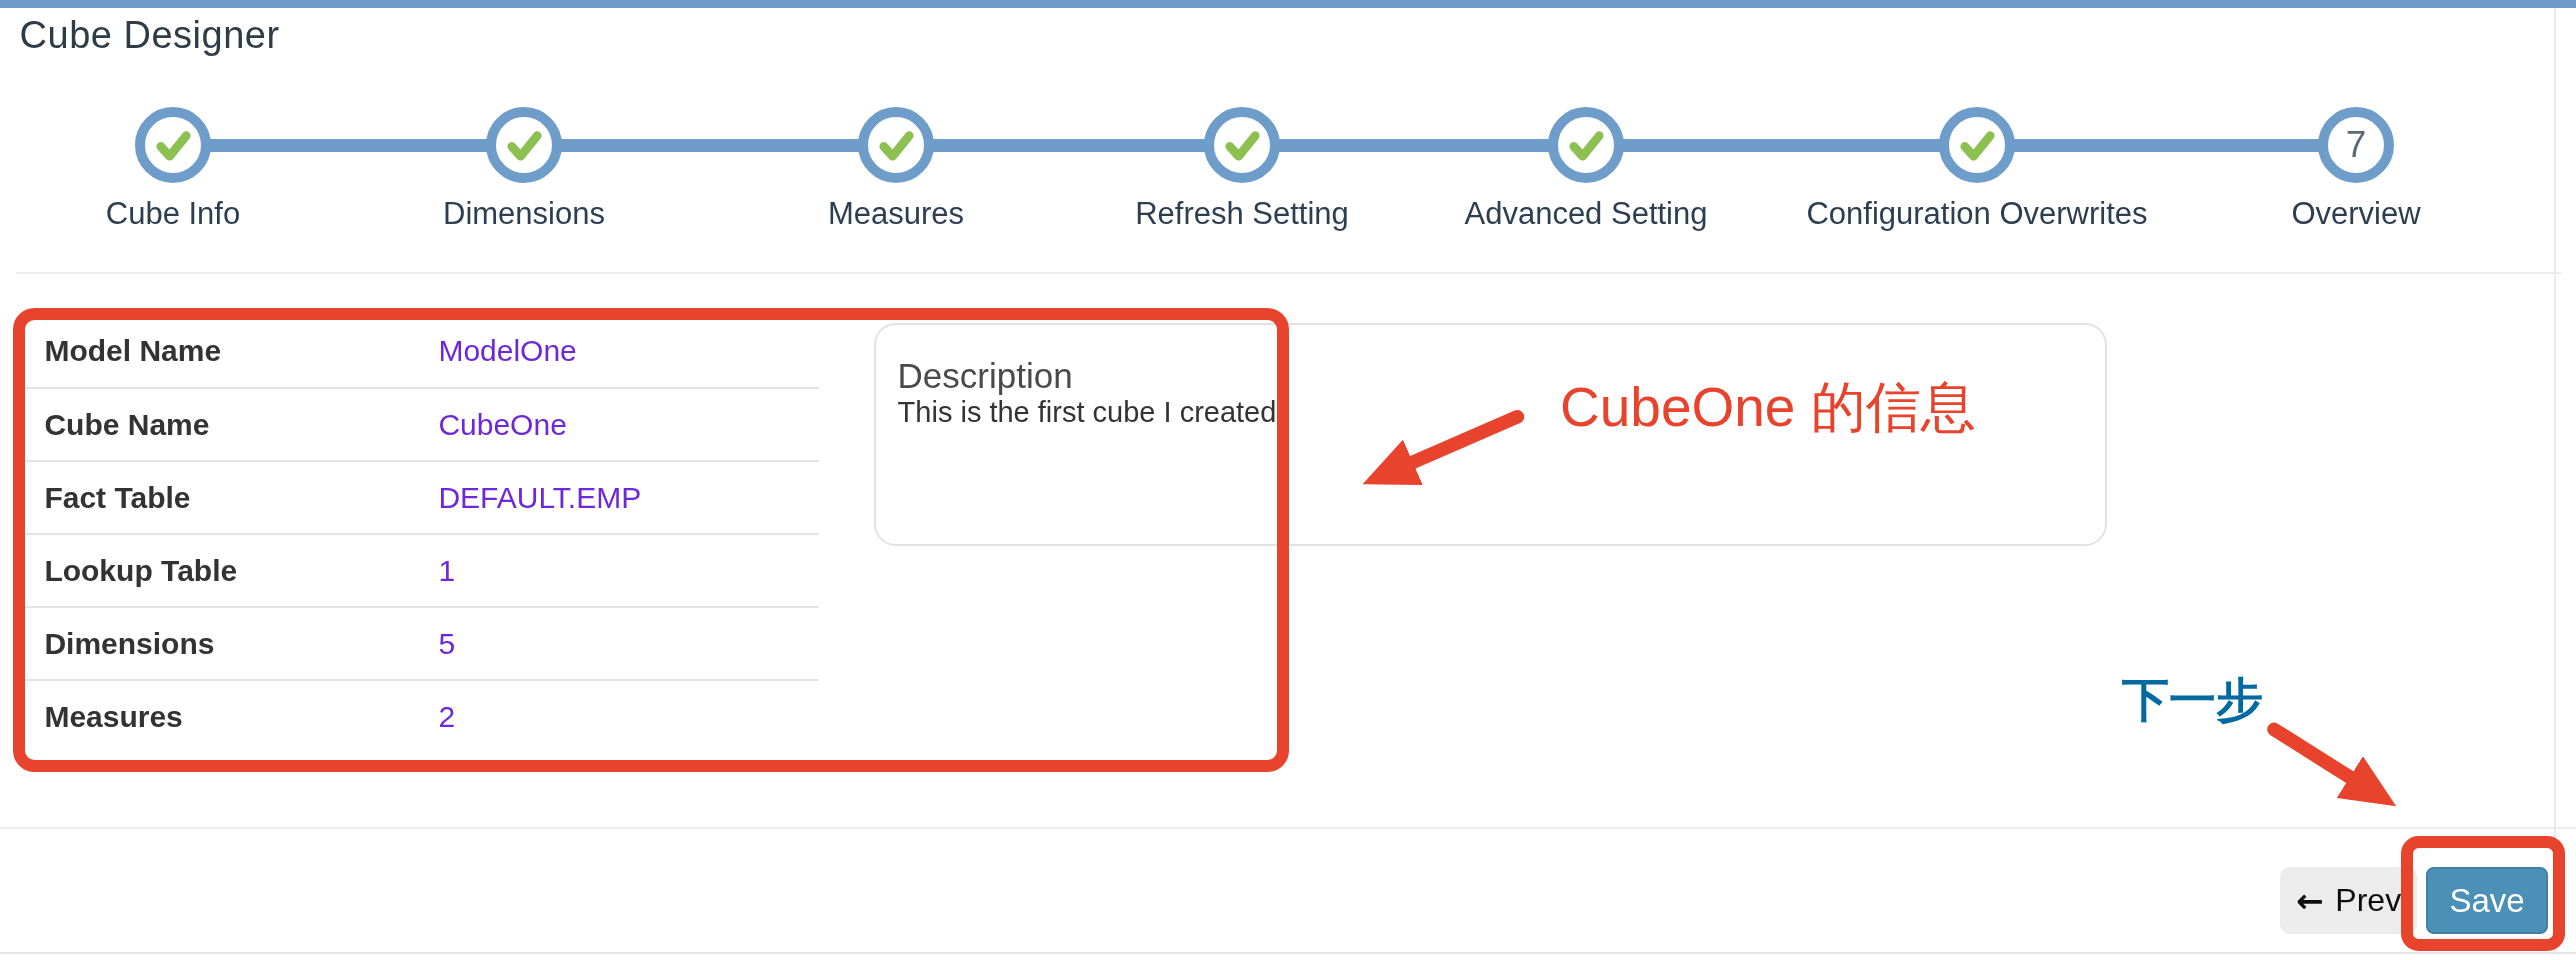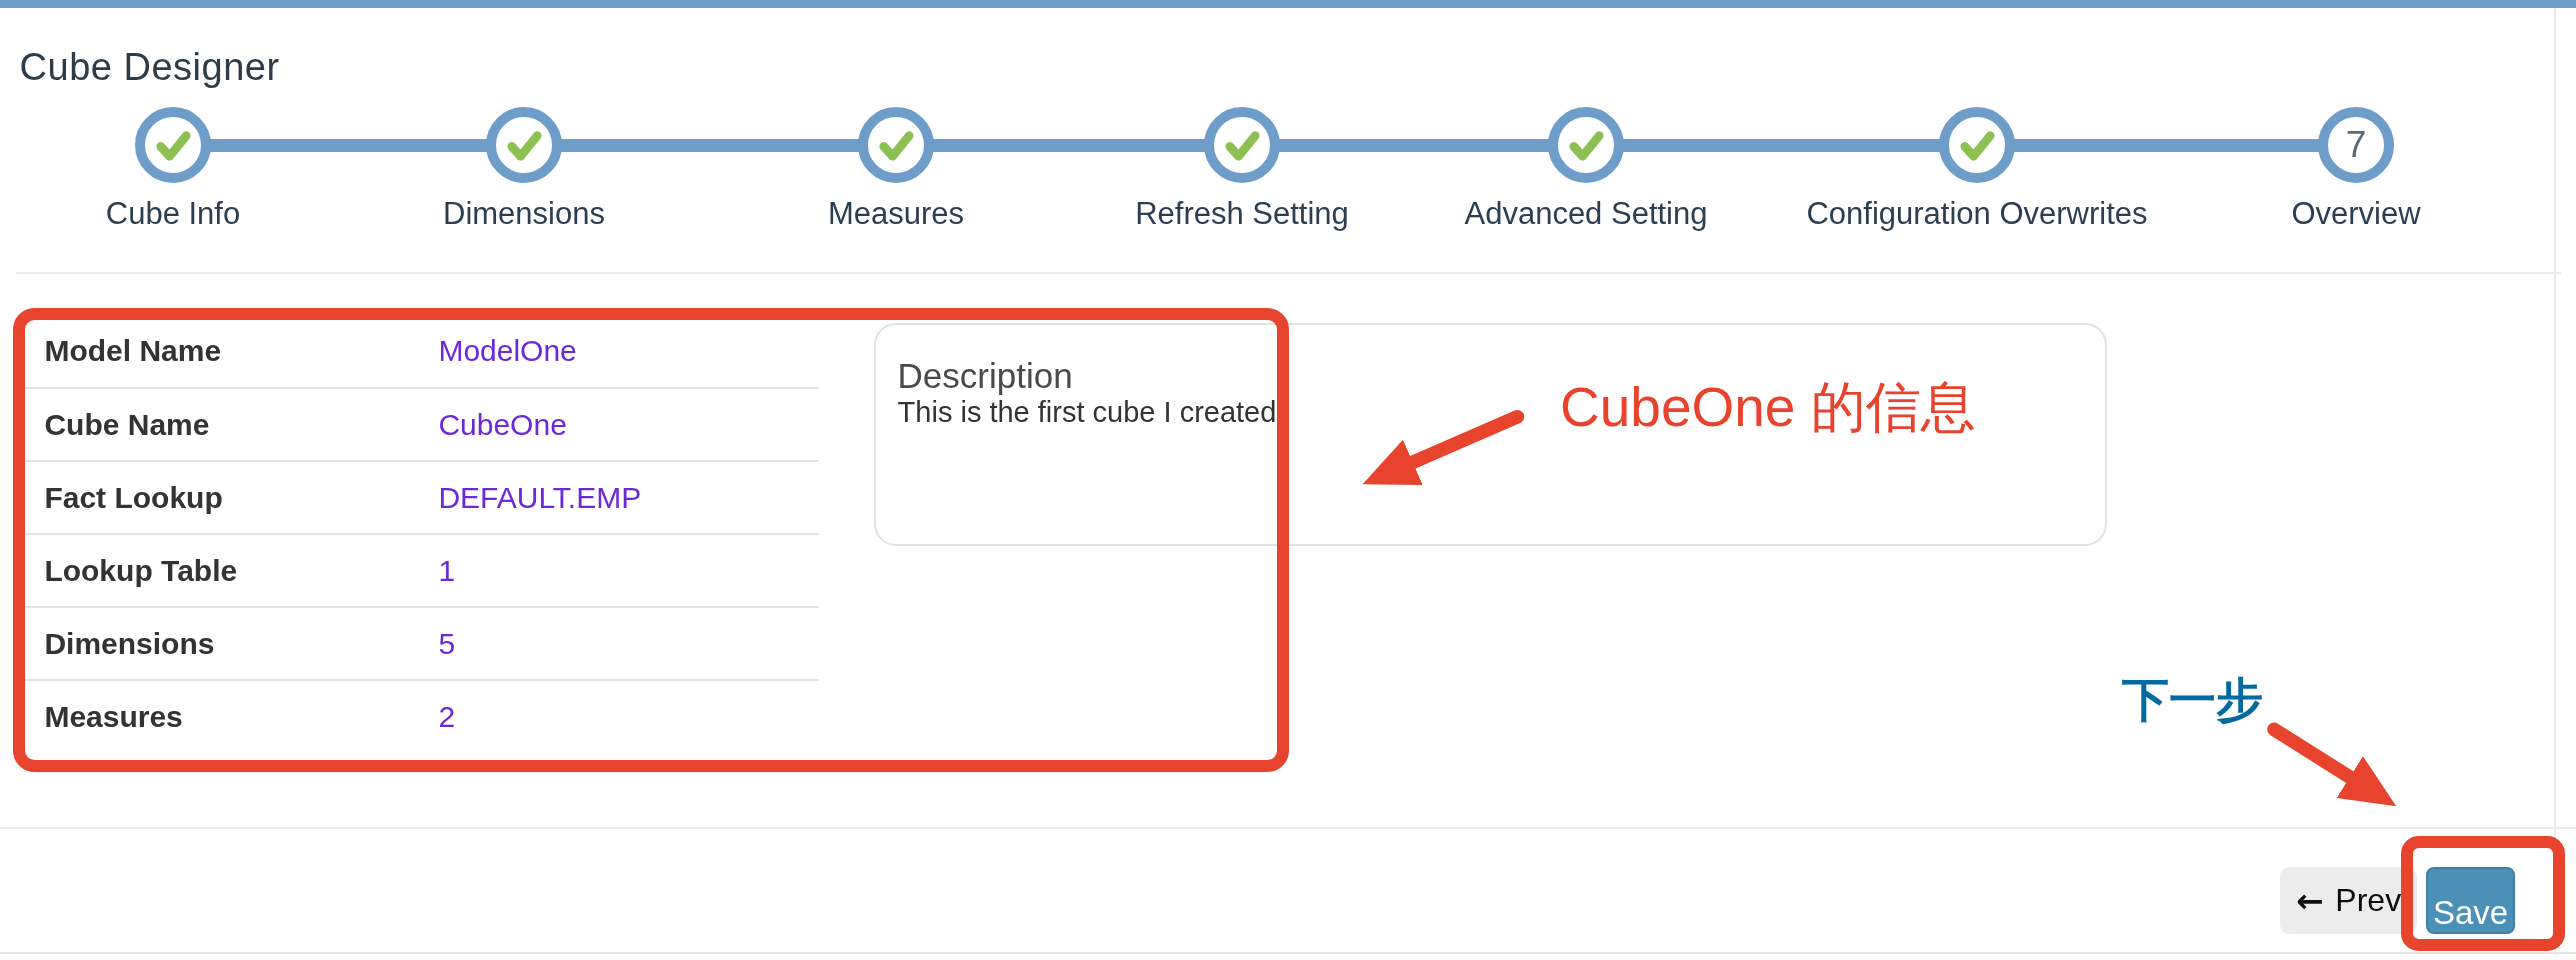--- a/index.html
+++ b/index.html
@@ -7,21 +7,21 @@
     width:2576px;height:961px;position:relative;overflow:hidden;
     font-family:"Liberation Sans","DejaVu Sans",sans-serif;
     -webkit-font-smoothing:antialiased;
   }
   .abs{position:absolute;}
 
   
   .top-bar{left:0;top:0;width:2576px;height:7.8px;background:#6f9dca;}
 
   
-  .page-title{left:19.6px;top:13.7px;font-size:38px;color:#2e3c48;letter-spacing:0.5px;margin-top:32px;}
+  .page-title{left:19.6px;top:13.7px;font-size:38px;color:#2e3c48;letter-spacing:0.5px;}
 
   
   .right-edge{left:2554px;top:7.8px;width:2px;height:947px;background:#ebebeb;}
 
   
   .connector{left:173px;top:139px;width:2183px;height:12.7px;background:#6f9dca;border-radius:5.9px;z-index:1;}
   .step{position:absolute;top:107px;transform:translateX(-50%);text-align:center;z-index:2;width:412px;}
   .step .circle{
     width:76px;height:76px;box-sizing:border-box;margin:0 auto;
     border:10.8px solid #6f9dca;border-radius:50%;background:#ffffff;
@@ -63,21 +63,21 @@
 
   
   .footer-divider{left:0;top:827px;width:2576px;height:2px;background:#ececec;}
   .bottom-divider{left:0;top:952px;width:2576px;height:2px;background:#e6e6e6;}
   .btn{
     position:absolute;top:867px;height:67px;box-sizing:border-box;
     display:flex;align-items:center;justify-content:center;cursor:pointer;
   }
   .btn-prev{left:2280px;width:137px;background:#ececec;border-radius:9.8px;font-size:32px;color:#0d0d0d;z-index:3;}
   .btn-prev .arrow{font-family:"DejaVu Sans",sans-serif;font-weight:700;margin-right:11.8px;font-size:33px;}
-  .btn-save{left:2426px;width:89px;background:#4b90b7;border:2px solid #3f80a4;border-radius:7.8px;font-size:33px;color:#ffffff;z-index:6;align-items:flex-end;}
+  .btn-save{left:2426px;width:122px;background:#4b90b7;border:2px solid #3f80a4;border-radius:7.8px;font-size:33px;color:#ffffff;z-index:6;}
 </style>
 </head>
 <body>
 
 <div class="abs top-bar"></div>
 <div class="abs right-edge"></div>
 
 <div class="abs page-title">Cube Designer</div>
 
 <div class="abs connector"></div>
@@ -148,21 +148,21 @@
 <div class="abs summary">
   <div class="row">
     <div class="lbl">Model Name</div>
     <div class="val">ModelOne</div>
   </div>
   <div class="row">
     <div class="lbl">Cube Name</div>
     <div class="val">CubeOne</div>
   </div>
   <div class="row">
-    <div class="lbl">Fact Lookup</div>
+    <div class="lbl">Fact Table</div>
     <div class="val">DEFAULT.EMP</div>
   </div>
   <div class="row">
     <div class="lbl">Lookup Table</div>
     <div class="val">1</div>
   </div>
   <div class="row">
     <div class="lbl">Dimensions</div>
     <div class="val">5</div>
   </div>

